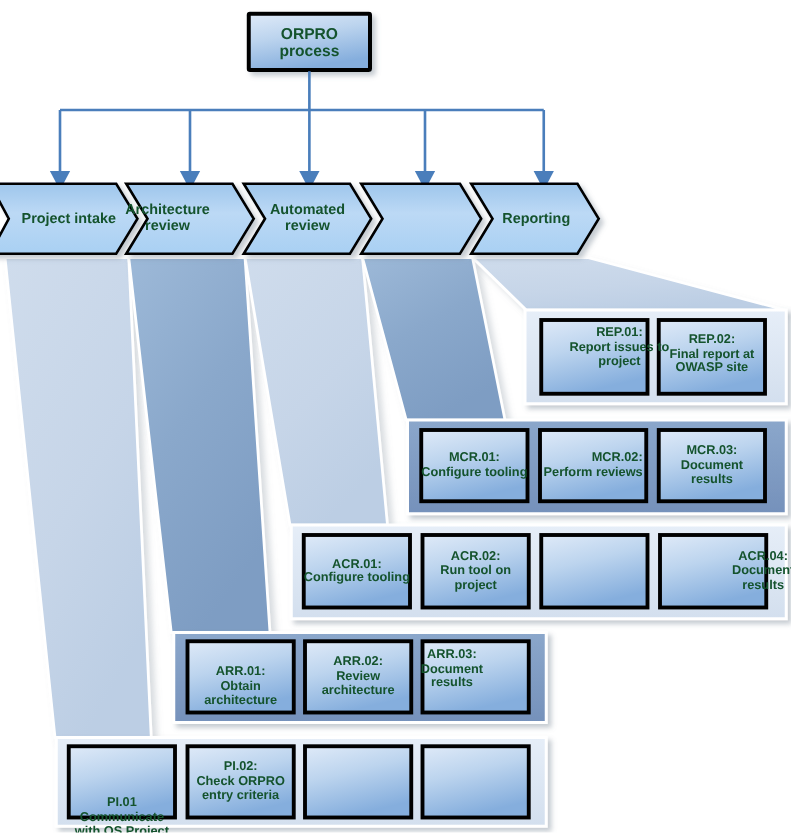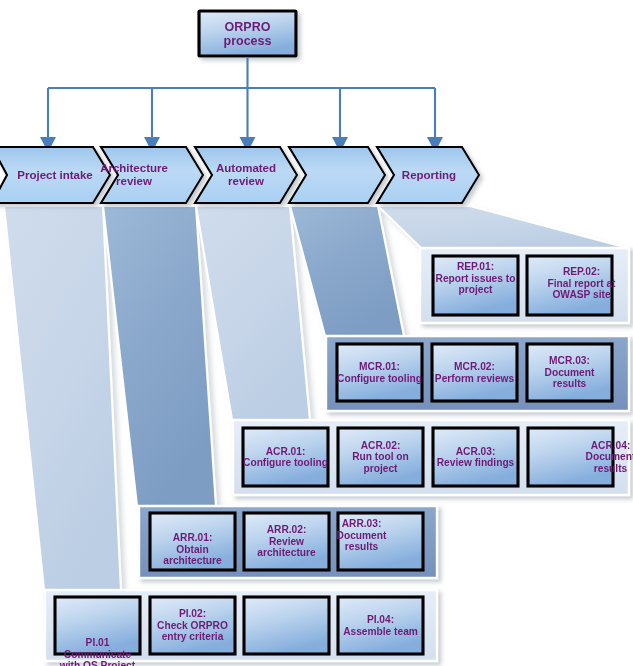--- a/index.html
+++ b/index.html
@@ -3,21 +3,21 @@
 <meta charset="utf-8">
 <title>ORPRO process diagram</title>
 <style>
   html,body{margin:0;padding:0;background:#ffffff;}
   body{width:633px;height:666px;position:relative;overflow:hidden;
        font-family:"Liberation Sans",sans-serif;}
   #stage{position:absolute;left:0;top:0;width:633px;height:666px;}
   svg#diagram{position:absolute;left:0;top:0;width:633px;height:666px;display:block;}
 
   
-  .lbl{position:absolute;text-align:center;color:#701a75;font-weight:bold;
+  .lbl{position:absolute;text-align:center;color:#14532d;font-weight:bold;
        line-height:1.12;letter-spacing:0px;}
 
   .title-lbl{font-size:12.5px;}
   .phase-lbl{font-size:11.5px;}
   .task-lbl{font-size:10.2px;}
 
   .ctr{display:flex;align-items:center;justify-content:center;}
 </style>
 </head>
 <body>
@@ -157,63 +157,57 @@
   </g>
 </svg>
 
 <div class="lbl title-lbl ctr" style="left:199px;top:11px;width:97px;height:45px;">ORPRO process</div>
 
 <div class="lbl phase-lbl ctr" style="left:5px;top:147px;width:100px;height:56px;">Project intake</div>
 <div class="lbl phase-lbl ctr" style="left:96px;top:147px;width:76px;height:56px;">Architecture review</div>
 <div class="lbl phase-lbl ctr" style="left:208px;top:147px;width:76px;height:56px;">Automated review</div>
 <div class="lbl phase-lbl ctr" style="left:391px;top:147px;width:76px;height:56px;">Reporting</div>
 
-<div class="lbl task-lbl ctr" style="left:433px;top:256px;width:85px;height:45px;justify-content:flex-end;">
+<div class="lbl task-lbl ctr" style="left:453px;top:256px;width:85px;height:45px;justify-content:flex-end;">
       <span><span>REP.01:</span><br>Report issues to project</span>
     </div>
-<div class="lbl task-lbl ctr" style="left:527px;top:256px;width:85px;height:55px;padding-left:12px;">
+<div class="lbl task-lbl ctr" style="left:527px;top:256px;width:85px;height:55px;">
       <span><span>REP.02:</span><br>Final report at OWASP site</span>
     </div>
 
 <div class="lbl task-lbl ctr" style="left:337px;top:344px;width:85px;height:57px;">
       <span><span>MCR.01:</span><br>Configure tooling</span>
     </div>
-<div class="lbl task-lbl ctr" style="left:432px;top:344px;width:85px;height:57px;">
+<div class="lbl task-lbl ctr" style="left:432px;top:344px;width:85px;height:57px;text-align:right;">
       <span><span>MCR.02:</span><br>Perform reviews</span>
     </div>
 <div class="lbl task-lbl ctr" style="left:527px;top:344px;width:85px;height:57px;">
       <span><span>MCR.03:</span><br>Document results</span>
     </div>
 
 <div class="lbl task-lbl ctr" style="left:243px;top:428px;width:85px;height:58px;">
       <span><span>ACR.01:</span><br>Configure tooling</span>
     </div>
 <div class="lbl task-lbl ctr" style="left:338px;top:428px;width:85px;height:58px;">
       <span><span>ACR.02:</span><br>Run tool on project</span>
     </div>
-<div class="lbl task-lbl ctr" style="left:433px;top:428px;width:85px;height:58px;">
-      <span><span>ACR.03:</span><br>Review findings</span>
-    </div>
 <div class="lbl task-lbl ctr" style="left:528px;top:428px;width:85px;height:58px;padding-left:40px;">
       <span><span>ACR.04:</span><br>Document results</span>
     </div>
 
 <div class="lbl task-lbl ctr" style="left:150px;top:513px;width:85px;height:73px;">
       <span><span>ARR.01:</span><br>Obtain architecture</span>
     </div>
 <div class="lbl task-lbl ctr" style="left:244px;top:513px;width:85px;height:57px;">
       <span><span>ARR.02:</span><br>Review architecture</span>
     </div>
 <div class="lbl task-lbl ctr" style="left:319px;top:513px;width:85px;height:45px;">
       <span><span>ARR.03:</span><br>Document results</span>
     </div>
 
 <div class="lbl task-lbl ctr" style="left:55px;top:626px;width:85px;height:57px;">
       <span><span>PI.01</span><br>Communicate with OS Project</span>
     </div>
 <div class="lbl task-lbl ctr" style="left:150px;top:597px;width:85px;height:57px;">
       <span><span>PI.02:</span><br>Check ORPRO entry criteria</span>
     </div>
-<div class="lbl task-lbl ctr" style="left:338px;top:597px;width:85px;height:57px;">
-      <span><span>PI.04:</span><br>Assemble team</span>
-    </div>
 
 </div>
 
 </body></html>

